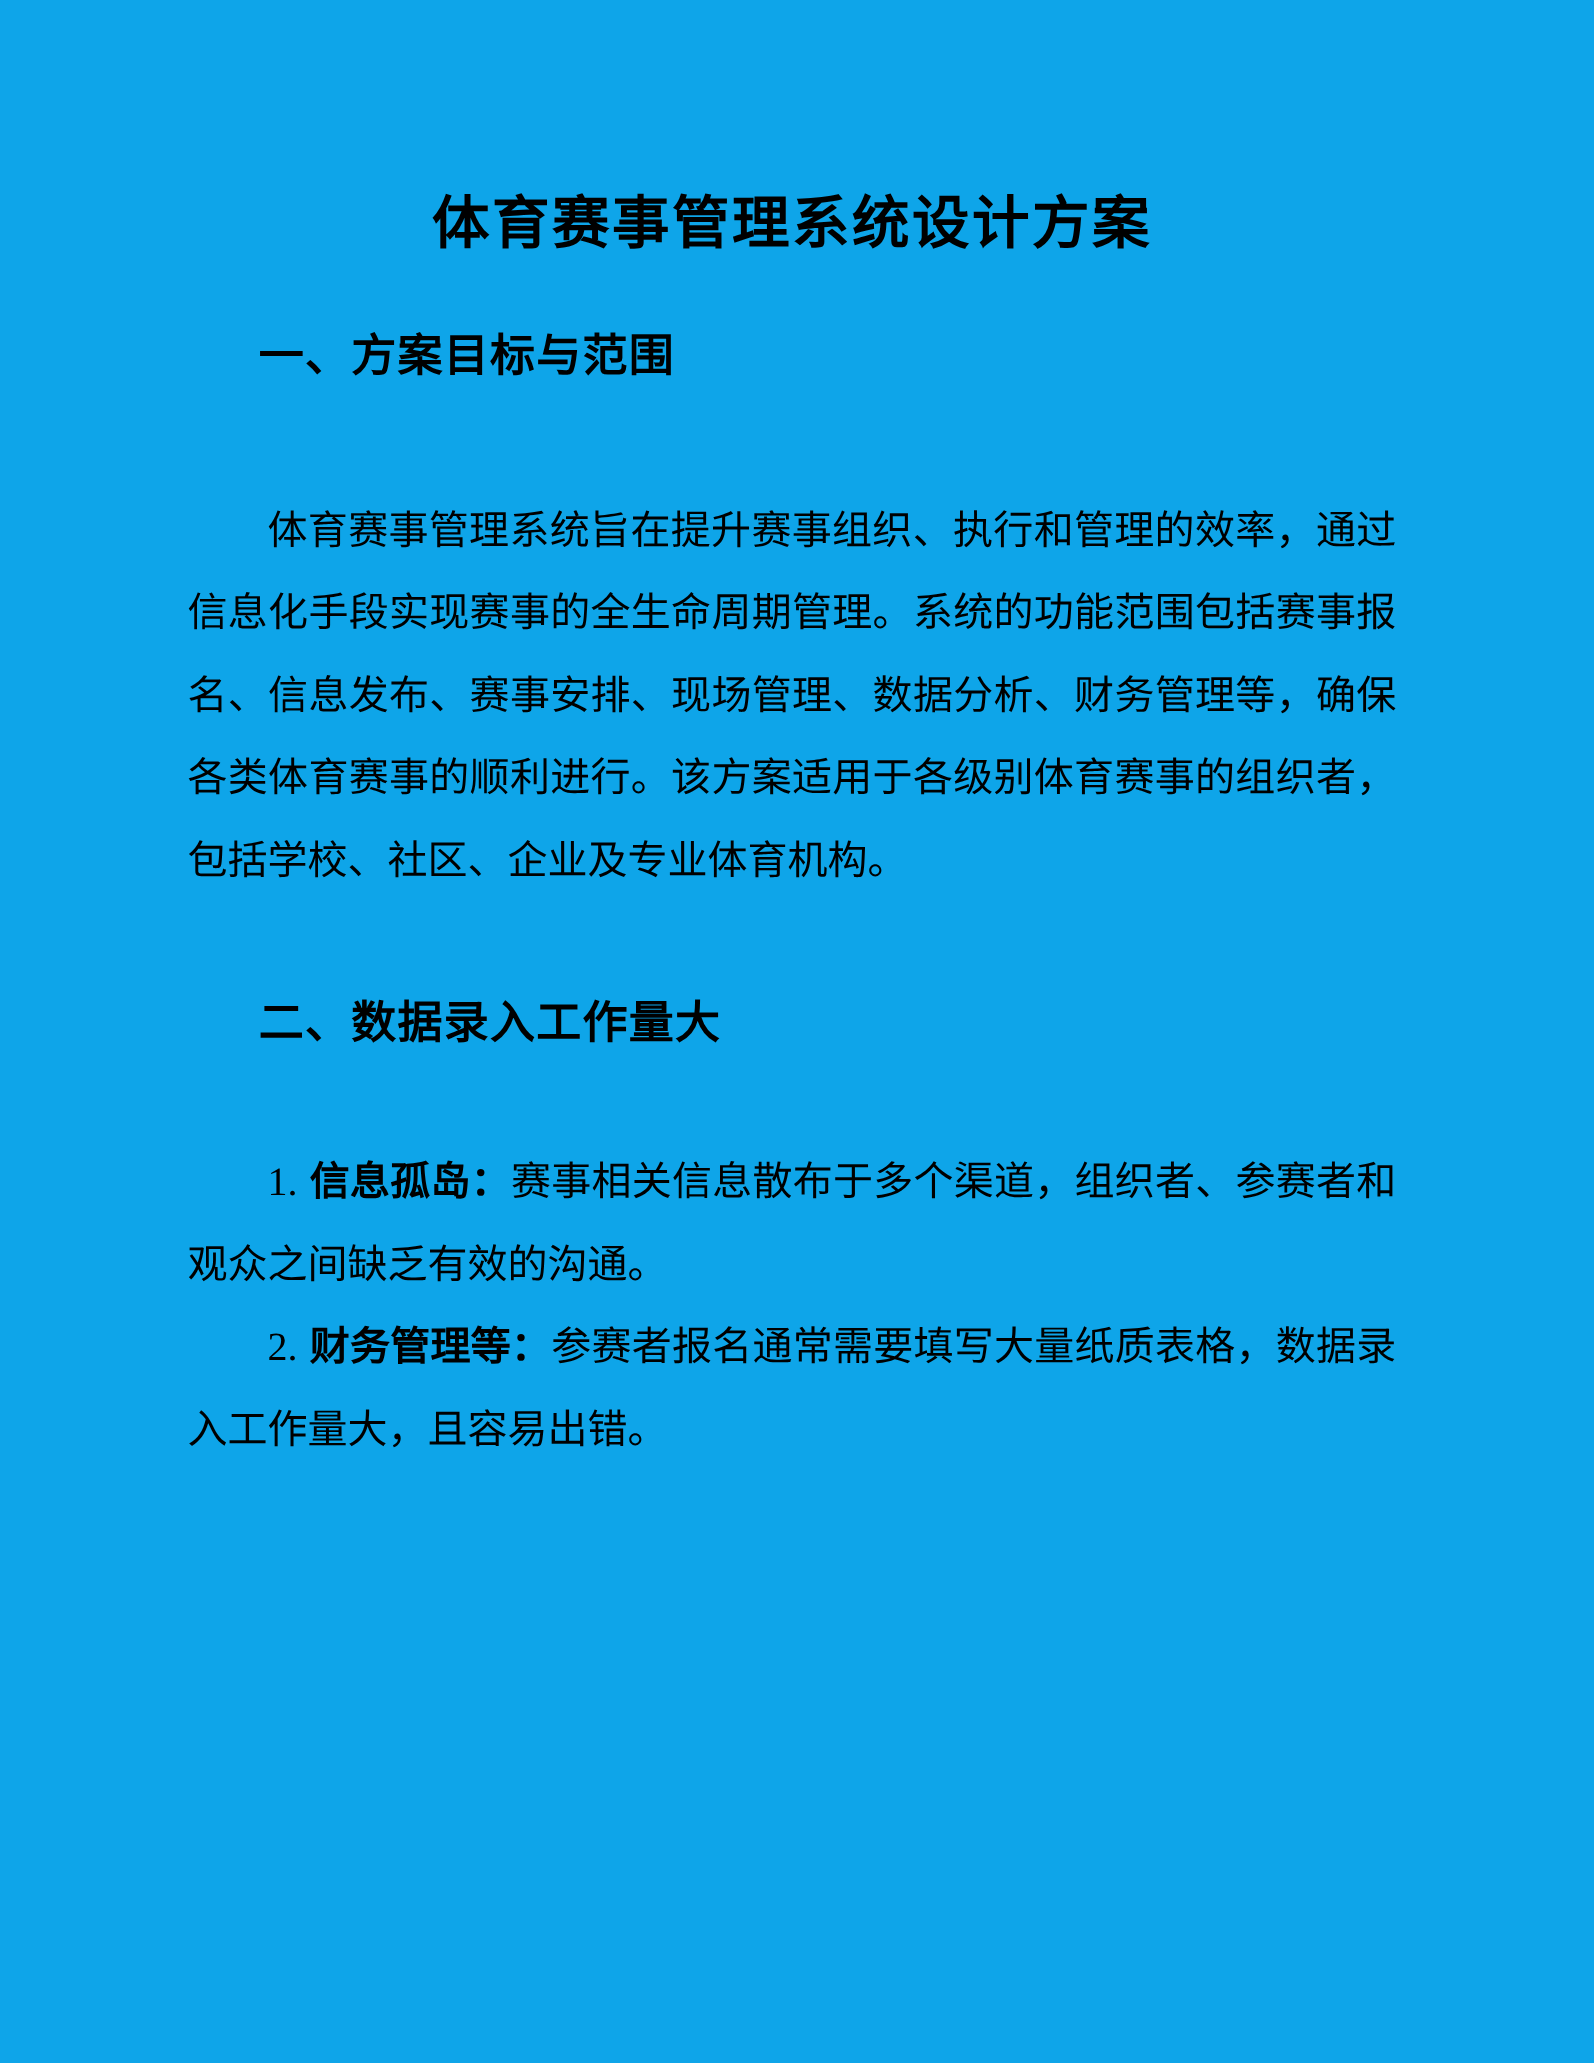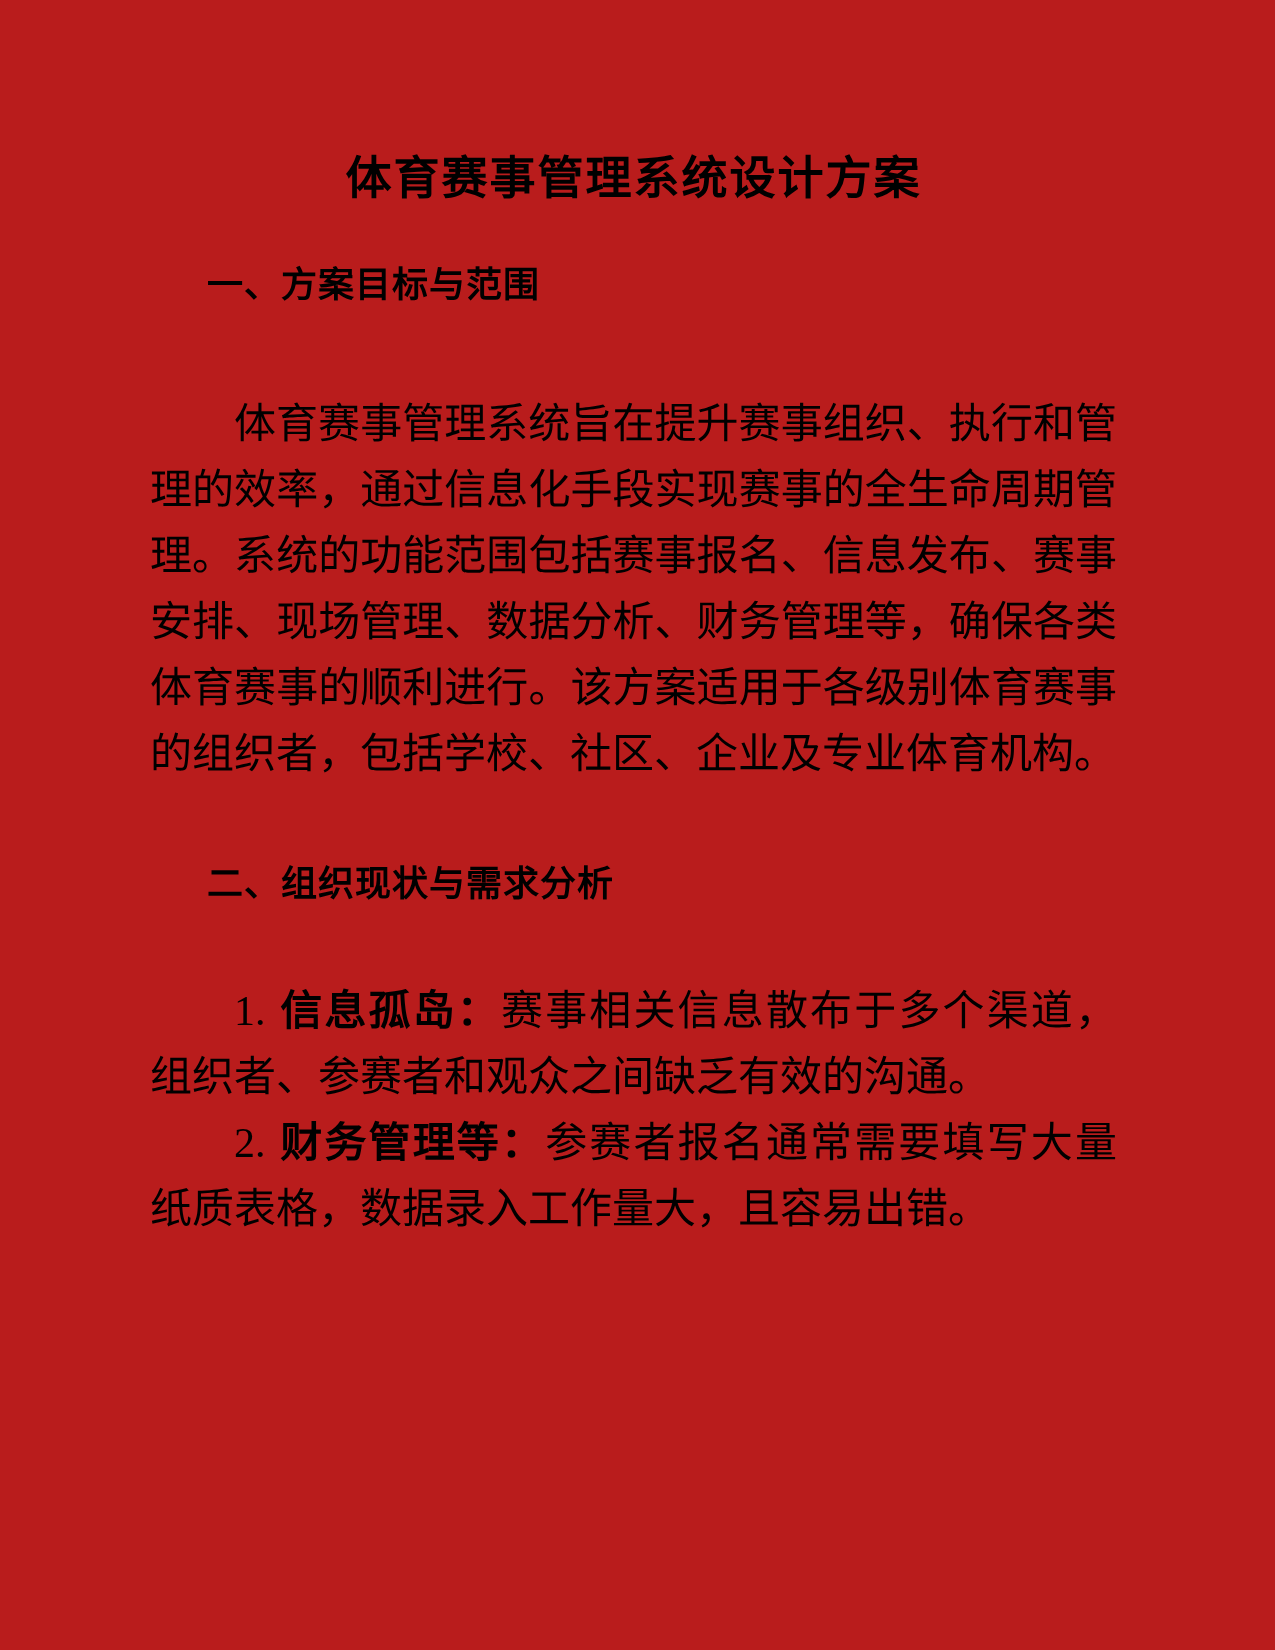--- a/index.html
+++ b/index.html
@@ -8,21 +8,21 @@
     width: 1275px;
     height: 1650px;
     margin: 0 auto;
     color: #000000;
     overflow: hidden;
   }
   .page {
     width: 1275px;
     height: 1650px;
     padding: 150px 158px 0 150px;
-    background: #b91c1c;
+    background: #0ea5e9;
   }
   .doc-title {
     font-family: "Liberation Sans", "DejaVu Sans", sans-serif;
     font-weight: 700;
     font-size: 46px;
     line-height: 56px;
     text-align: center;
     letter-spacing: 2px;
     color: #000000;
   }
@@ -32,21 +32,21 @@
     font-size: 36px;
     line-height: 44px;
     margin-left: 57px;
     letter-spacing: 1px;
     color: #000000;
   }
   .heading-1 { margin-top: 57px; }
   .heading-2 { margin-top: 75px; }
   .body-para {
     font-family: "Liberation Serif", "DejaVu Serif", serif;
-    font-size: 42px;
+    font-size: 32px;
     line-height: 66px;
     text-align: justify;
     text-indent: 2em;
     color: #000000;
   }
   .para-after-heading { margin-top: 84px; }
   .items-block { margin-top: 72px; }
   .item-number { margin-right: 0.3em; }
   .item-label { font-weight: 700; }
 </style>
@@ -54,21 +54,21 @@
 <body>
 
 <div class="page">
 
   <h1 class="doc-title">体育赛事管理系统设计方案</h1>
 
   <h2 class="section-heading heading-1">一、方案目标与范围</h2>
 
   <p class="body-para para-after-heading">体育赛事管理系统旨在提升赛事组织、执行和管理的效率，通过信息化手段实现赛事的全生命周期管理。系统的功能范围包括赛事报名、信息发布、赛事安排、现场管理、数据分析、财务管理等，确保各类体育赛事的顺利进行。该方案适用于各级别体育赛事的组织者，包括学校、社区、企业及专业体育机构。</p>
 
-  <h2 class="section-heading heading-2">二、组织现状与需求分析</h2>
+  <h2 class="section-heading heading-2">二、数据录入工作量大</h2>
 
 
   <div class="items-block">
 
     <p class="body-para">
       <span class="item-number">1.</span><span class="item-label">信息孤岛：</span><span class="item-text">赛事相关信息散布于多个渠道，组织者、参赛者和观众之间缺乏有效的沟通。</span>
     </p>
 
     <p class="body-para">
       <span class="item-number">2.</span><span class="item-label">财务管理等：</span><span class="item-text">参赛者报名通常需要填写大量纸质表格，数据录入工作量大，且容易出错。</span>

